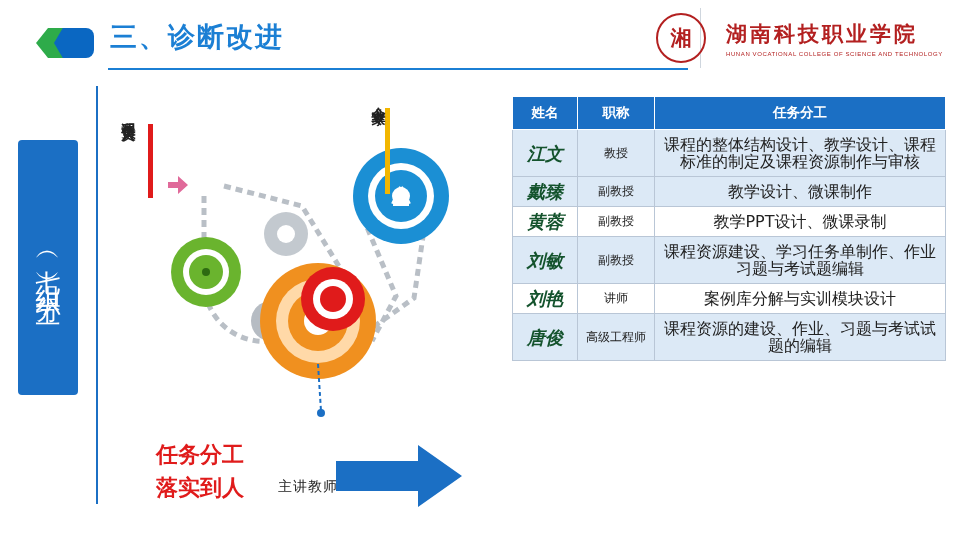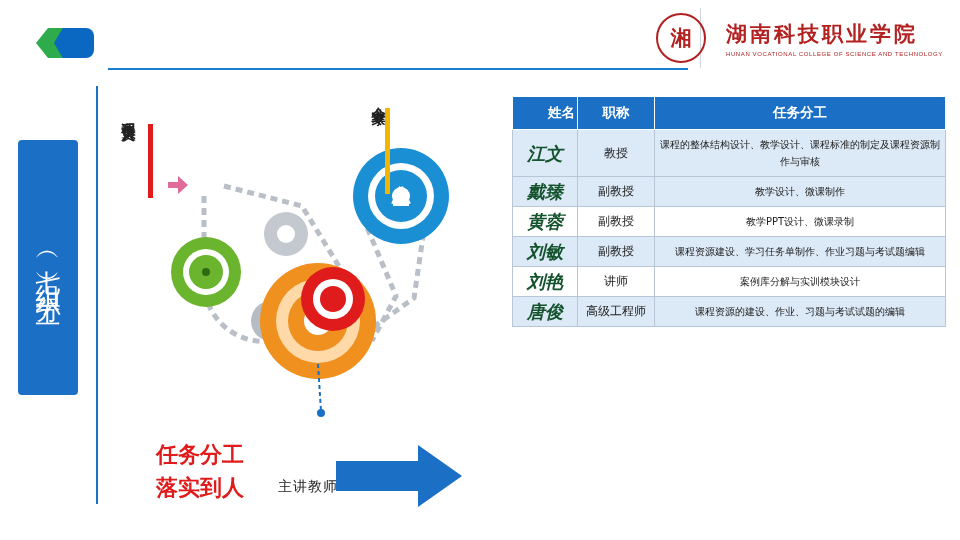--- a/index.html
+++ b/index.html
@@ -101,39 +101,40 @@
   .table-wrap{
     position:absolute;left:512px;top:96px;width:434px;
   }
   table{border-collapse:collapse;width:434px;table-layout:fixed;}
   th{
     background:#1b6fc4;color:#fff;font-size:13.5px;font-weight:bold;
     border:1px solid #ffffff;padding:7px 2px;text-align:center;
     font-family:"DejaVu Sans","Liberation Sans",sans-serif;
   }
   td{
-    border:1px solid #b9c6d6;font-size:10px;color:#222;
+    border:1px solid #b9c6d6;font-size:16px;color:#222;
     padding:6px 4px;text-align:center;vertical-align:middle;line-height:17px;
     font-family:"DejaVu Sans","Liberation Sans",sans-serif;
   }
   td.name{font-weight:bold;color:#14532d;font-size:18px;font-style:italic;}
   td.title{font-size:12px;}
   tr.alt td{background:#dce9f6;}
   tr.plain td{background:#ffffff;}
-  .col-name{width:60px;text-align:right;}
+  .col-name{width:60px;}
   .col-title{width:72px;}
 </style>
 </head>
 <body>
 
 <div class="header">
   <div class="logo-shape">
     <div class="logo-green"></div>
     <div class="logo-blue"></div>
   </div>
+  <div class="header-title">三、诊断改进</div>
   <div class="header-rule"></div>
   <div class="header-divider"></div>
   <div class="school-logo">
     <div class="seal">湘</div>
     <div class="school-text">
       <div class="school-cn">湖南科技职业学院</div>
       <div class="school-en">HUNAN VOCATIONAL COLLEGE OF SCIENCE AND TECHNOLOGY</div>
     </div>
   </div>
 </div>

